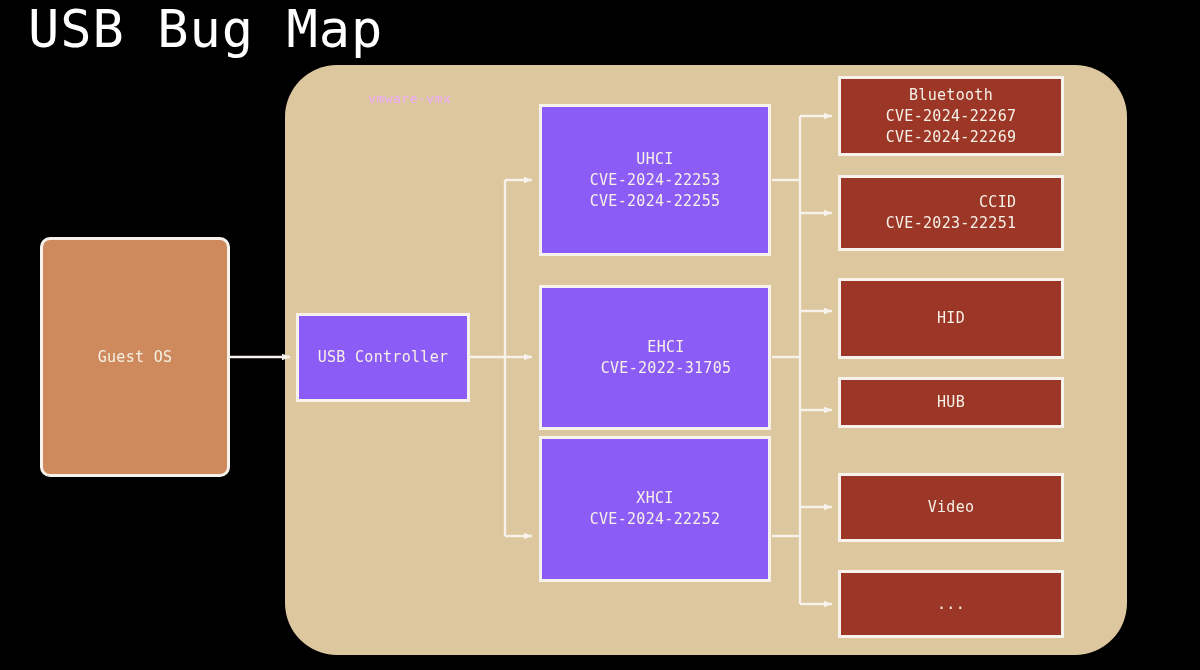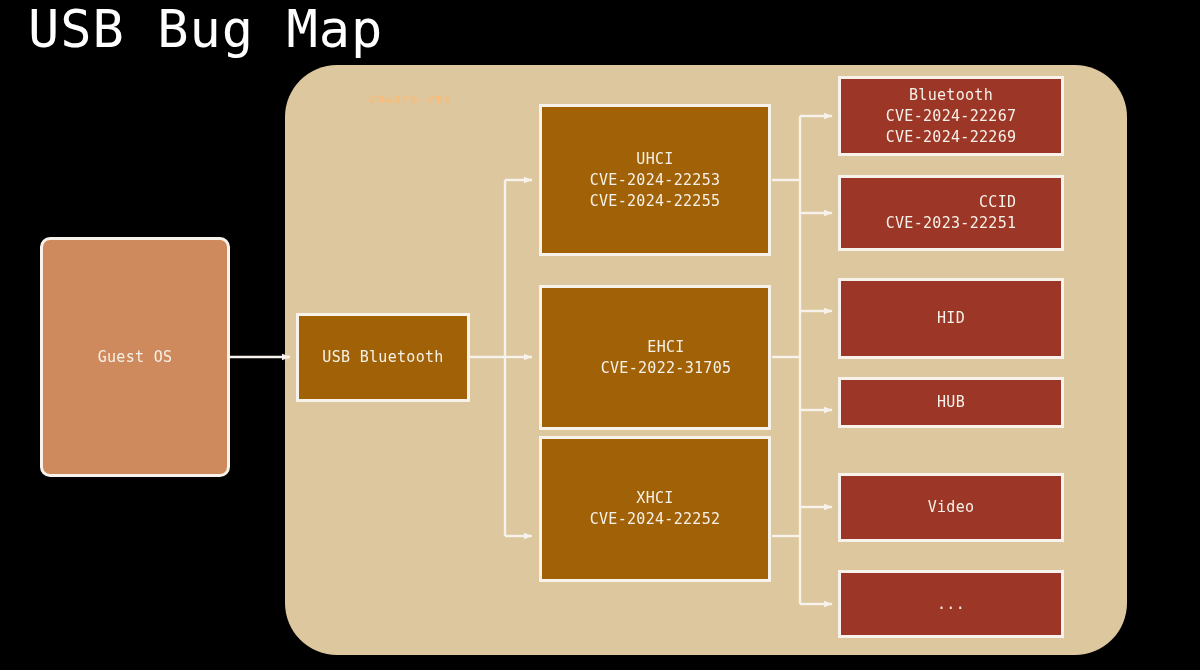--- a/index.html
+++ b/index.html
@@ -43,21 +43,21 @@
     background: #dcc79e;
     border-radius: 52px;
   }
 
   #vmx-label {
     position: absolute;
     left: 368px;
     top: 90px;
     font-size: 13px;
     line-height: 18px;
-    color: #fdba74;
+    color: #f0abfc;
     letter-spacing: 0.5px;
     white-space: pre;
   }
 
   
   .node {
     position: absolute;
     display: flex;
     align-items: center;
     justify-content: center;
@@ -69,21 +69,21 @@
     border: 3px solid #f7f3ec;
     letter-spacing: 0.3px;
   }
 
   .node-guest {
     background: #ce8a5c;
     border-radius: 10px;
     border: 3px solid #f7f3ec;
   }
 
-  .node-blue { background: #a16207; }
+  .node-blue { background: #8b5cf6; }
   .node-red  { background: #9c3626; }
 
   
   #connectors {
     position: absolute;
     left: 0;
     top: 0;
     width: 1200px;
     height: 670px;
     pointer-events: none;
@@ -125,21 +125,21 @@
       <path d="M 800 213 L 832 213" marker-end="url(#arrowhead)"></path>
       <path d="M 800 311 L 832 311" marker-end="url(#arrowhead)"></path>
       <path d="M 800 410 L 832 410" marker-end="url(#arrowhead)"></path>
       <path d="M 800 507 L 832 507" marker-end="url(#arrowhead)"></path>
       <path d="M 800 604 L 832 604" marker-end="url(#arrowhead)"></path>
     </g>
   </svg>
 
   <div class="node node-guest" style="left:40px; top:237px; width:190px; height:240px;">Guest OS</div>
 
-  <div class="node node-blue" style="left:296px; top:313px; width:174px; height:89px;">USB Bluetooth</div>
+  <div class="node node-blue" style="left:296px; top:313px; width:174px; height:89px;">USB Controller</div>
 
   <div class="node node-blue" style="left:539px; top:104px; width:232px; height:152px;">UHCI
 CVE-2024-22253
 CVE-2024-22255</div>
 
   <div class="node node-blue" style="left:539px; top:285px; width:232px; height:145px;padding-left:22px;">EHCI
 CVE-2022-31705</div>
 
   <div class="node node-blue" style="left:539px; top:436px; width:232px; height:146px;">XHCI
 CVE-2024-22252</div>

